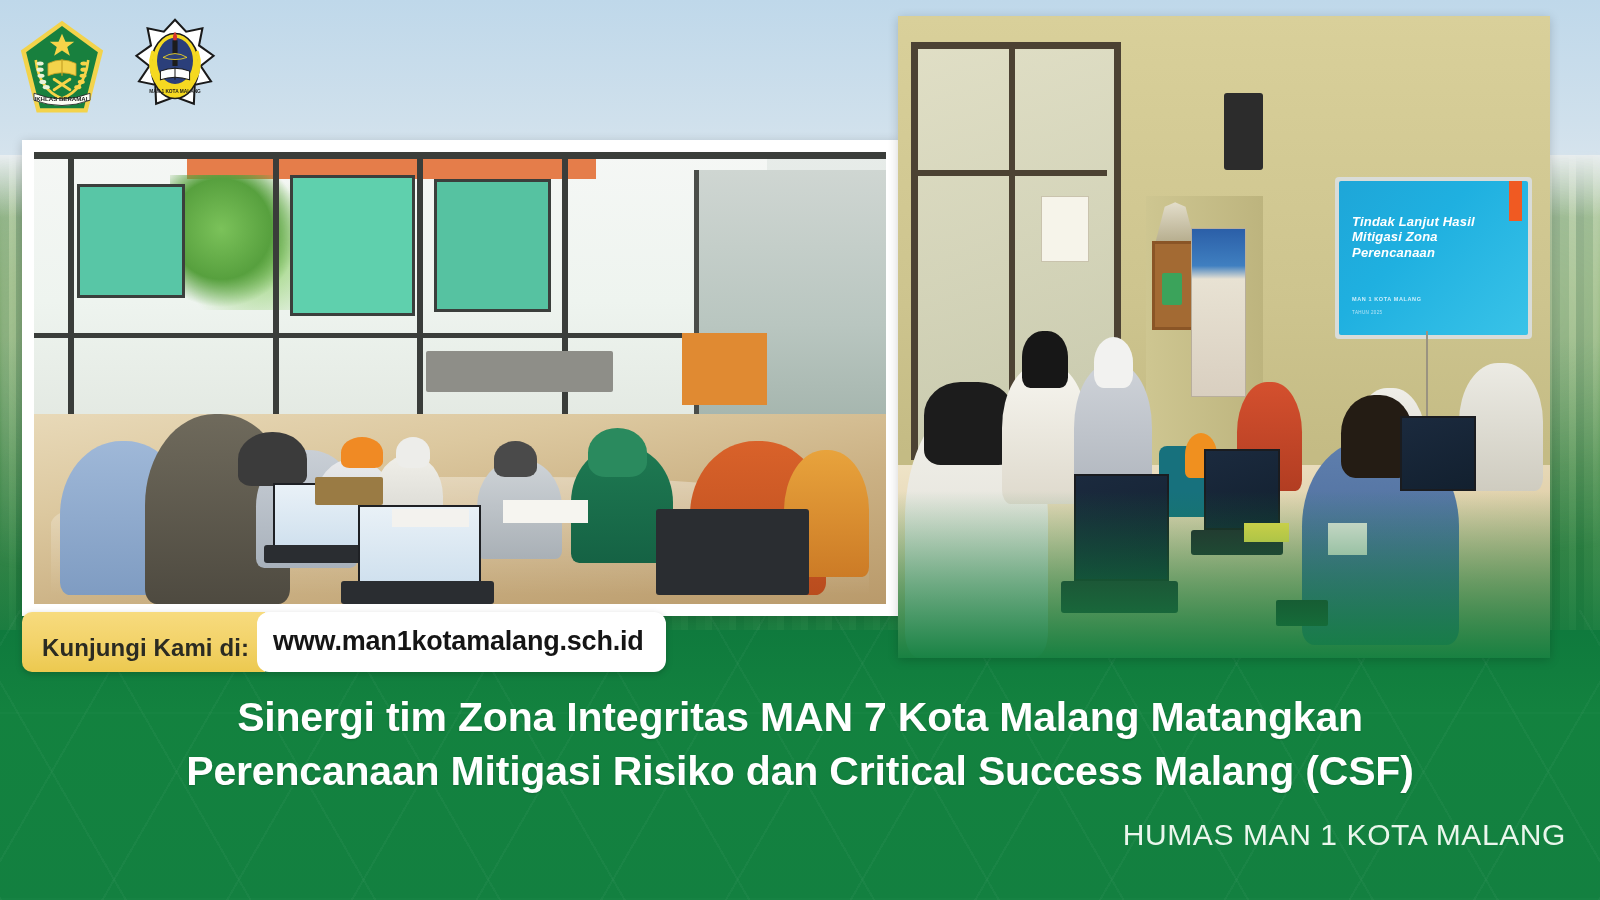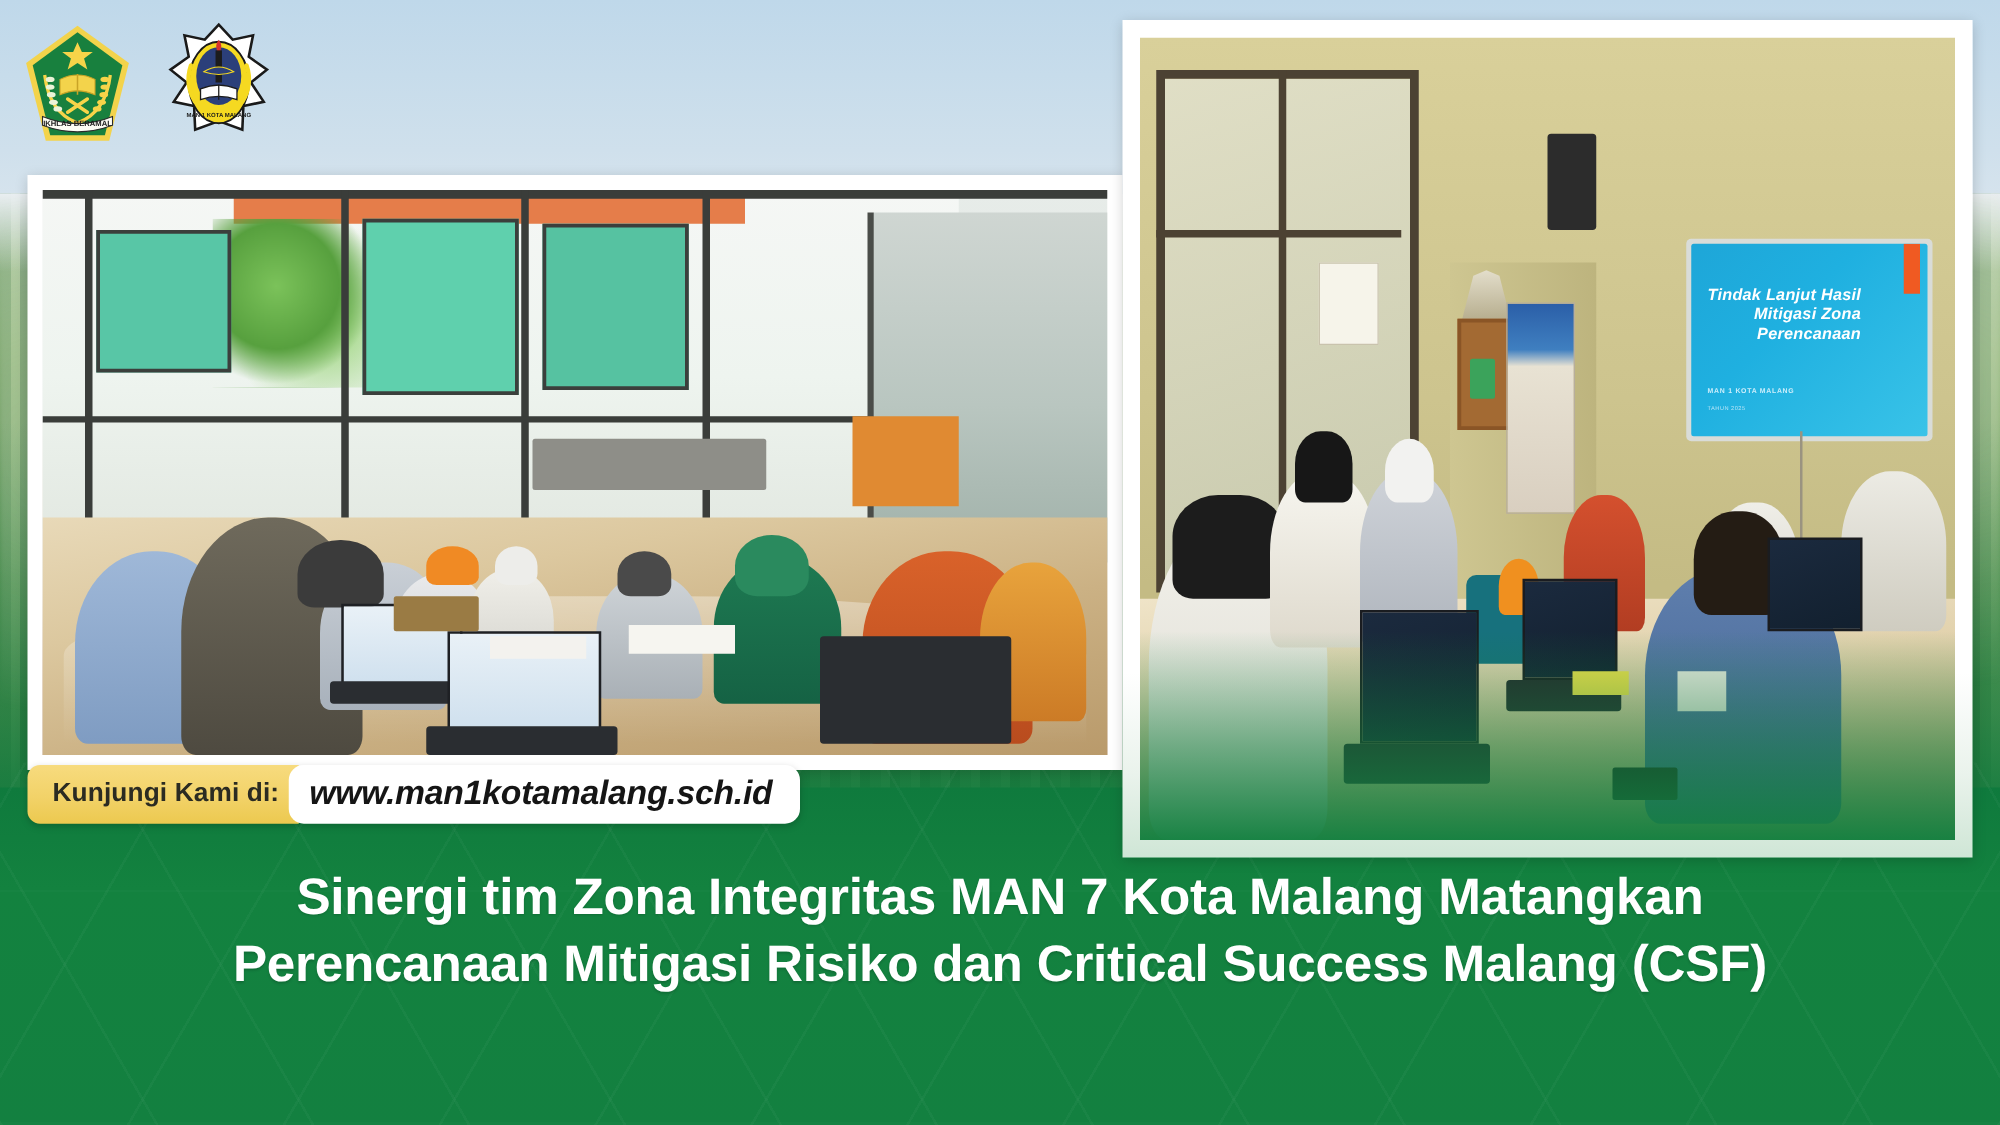--- a/index.html
+++ b/index.html
@@ -47,21 +47,21 @@
   }
 
   
   .logos{position:absolute;left:18px;top:18px;display:flex;align-items:flex-start;gap:26px;z-index:7;}
   .logo-kemenag{width:88px;height:98px;}
   .logo-man{width:86px;height:96px;}
 
   
   .photo-frame{position:absolute;background:#ffffff;box-shadow:0 2px 10px rgba(0,0,0,.18);z-index:5;}
   .photo-left{left:22px;top:140px;width:852px;height:452px;padding:12px;}
-  .photo-right{left:898px;top:16px;width:652px;height:642px;padding:14px;text-align:right;}
+  .photo-right{left:898px;top:16px;width:652px;height:642px;}
   .photo-right{
     background:linear-gradient(180deg,#ffffff 0%,#ffffff 78%,#eaf3ec 90%,#cfe6d6 100%);
   }
   .ph{position:relative;width:100%;height:100%;overflow:hidden;}
 
   
   .L-wall{position:absolute;inset:0;background:linear-gradient(180deg,#e7ece9 0%,#dfe6e1 40%,#c9b99e 72%,#a5713f 86%,#8d5c2f 100%);}
   .L-windowband{position:absolute;left:0;top:0;width:86%;height:60%;
     background:linear-gradient(180deg,#f5f7f5 0%,#eef4ef 55%,#e3e9e2 100%);}
   .L-glass{position:absolute;background:rgba(60,180,140,.55);border:3px solid #3b3f3c;}
@@ -110,23 +110,23 @@
   .R-lap{position:absolute;background:#26282c;border-radius:3px;}
   .R-lapscr{position:absolute;background:linear-gradient(160deg,#1b2a3e,#12202f);border:2px solid #1a1c20;}
   .R-chair{position:absolute;background:#17717d;border-radius:8px 8px 3px 3px;}
   .fade-bottom{position:absolute;left:0;bottom:0;width:100%;height:26%;
     background:linear-gradient(180deg,rgba(19,128,64,0) 0%,rgba(19,128,64,.55) 55%,rgba(19,128,64,.97) 100%);}
 
   
   .url-badge{position:absolute;left:22px;top:612px;display:flex;align-items:stretch;z-index:8;
     filter:drop-shadow(0 2px 3px rgba(0,0,0,.2));}
   .url-label{background:linear-gradient(180deg,#f7db7e 0%,#f2d268 55%,#ecc94f 100%);
-    color:#2b2b22;font-weight:700;font-size:21px;letter-spacing:.1px;
-    padding:9px 16px 10px 20px;border-radius:10px 0 0 10px;display:flex;align-items:center;}
-  .url-value{background:#ffffff;color:#151515;font-style:italic;font-weight:700;font-size:27px;
+    color:#2b2b22;font-weight:700;font-size:24px;letter-spacing:.1px;
+    padding:22px 16px 10px 20px;border-radius:10px 0 0 10px;display:flex;align-items:center;}
+  .url-value{background:#ffffff;color:#151515;font-weight:700;font-size:27px;
     padding:7px 22px 9px 16px;border-radius:12px;display:flex;align-items:center;margin-left:-8px;letter-spacing:-.2px;}
 
   
   .headline{position:absolute;left:60px;top:690px;width:1480px;text-align:center;z-index:9;
     color:#ffffff;font-weight:700;font-size:41px;line-height:1.32;letter-spacing:-.2px;
     text-shadow:0 1px 2px rgba(0,0,0,.16);}
   .headline .l2{display:block;}
   .credit{position:absolute;right:34px;top:818px;z-index:9;
     color:#eaf6ec;font-size:30px;font-weight:400;letter-spacing:.6px;}
 </style>
@@ -297,14 +297,15 @@
   <div class="url-badge">
     <div class="url-label">Kunjungi Kami di:</div>
     <div class="url-value">www.man1kotamalang.sch.id</div>
   </div>
 
   <div class="headline">
     <span class="l1">Sinergi tim Zona Integritas MAN 7 Kota Malang Matangkan</span>
     <span class="l2">Perencanaan Mitigasi Risiko dan Critical Success Malang (CSF)</span>
   </div>
 
+  <div class="credit">HUMAS MAN 1 KOTA MALANG</div>
 
 </div>
 
 </body></html>

